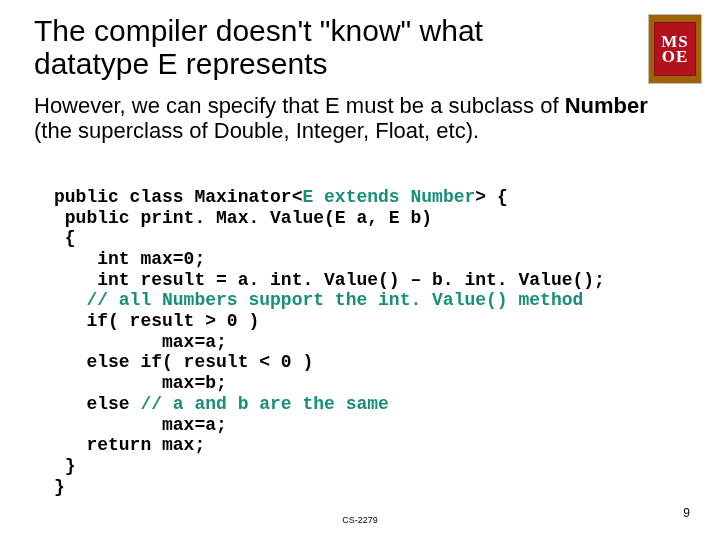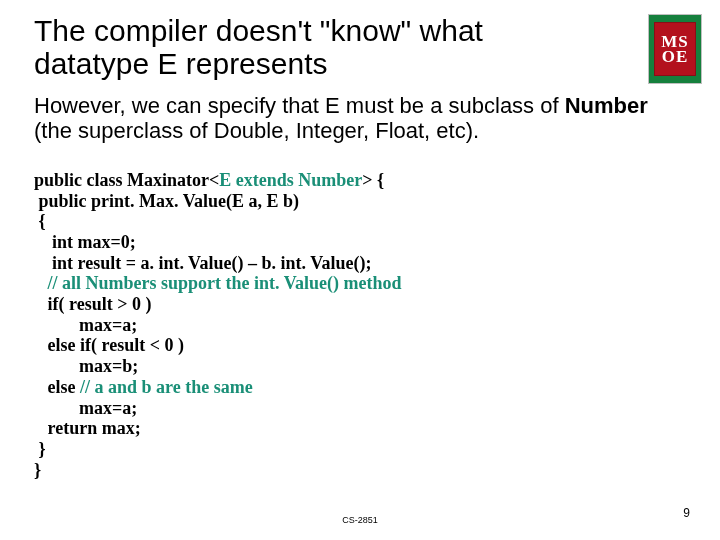--- a/index.html
+++ b/index.html
@@ -22,40 +22,41 @@
     color: #000;
     font-weight: 400;
     margin-bottom: 14px;
     max-width: 560px;
   }
   .subtitle {
     font-size: 22px;
     line-height: 1.12;
     color: #000;
     font-weight: 400;
-    margin-bottom: 6px;
+    margin-bottom: 23px;
     max-width: 640px;
   }
   .subtitle .bold { font-weight: 700; }
   .code {
-    font-family: Liberation Serif, serif;
+    font-family: Liberation Mono, monospace;
     font-size: 18px;
     line-height: 1.15;
     white-space: pre;
     color: #000;
+    margin-left: 20px;
   }
   .code .teal { color: #1A8F77; font-weight: 700; }
   .code .b { font-weight: 700; }
   .logo {
     position: absolute;
     top: 14px;
     right: 18px;
     width: 54px;
     height: 70px;
-    background: #15803d;
+    background: #a16207;
     border: 1px solid #bfbfbf;
     display: flex;
     flex-direction: column;
     align-items: center;
     justify-content: center;
     gap: 2px;
     padding: 3px;
   }
   .logo-box {
     width: 42px;
@@ -120,18 +121,18 @@
 <span class="b">          max=a;</span>
 <span class="b">   else if( result &lt; 0 )</span>
 <span class="b">          max=b;</span>
 <span class="b">   else </span><span class="teal">// a and b are the same</span>
 <span class="b">          max=a;</span>
 <span class="b">   return max;</span>
 <span class="b"> }</span>
 <span class="b">}</span></div>
 
   <div class="footer">
-    <div>CS-2851</div>
+    <div>CS-2279</div>
   </div>
 
   <div class="pagenum">9</div>
 
 </div>
 
 </body></html>

